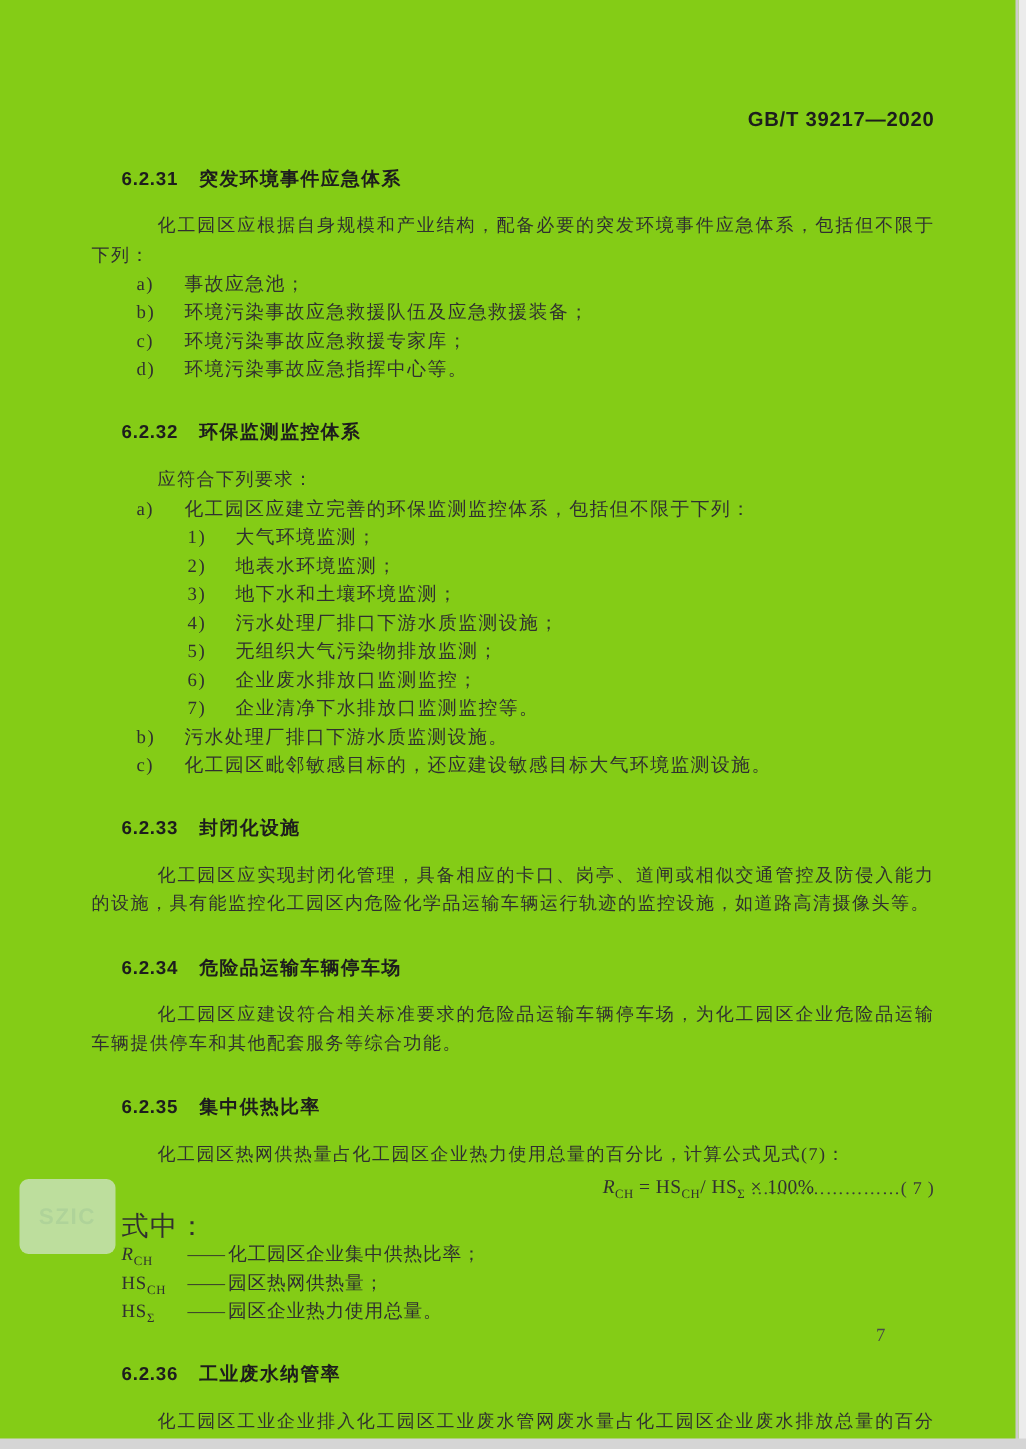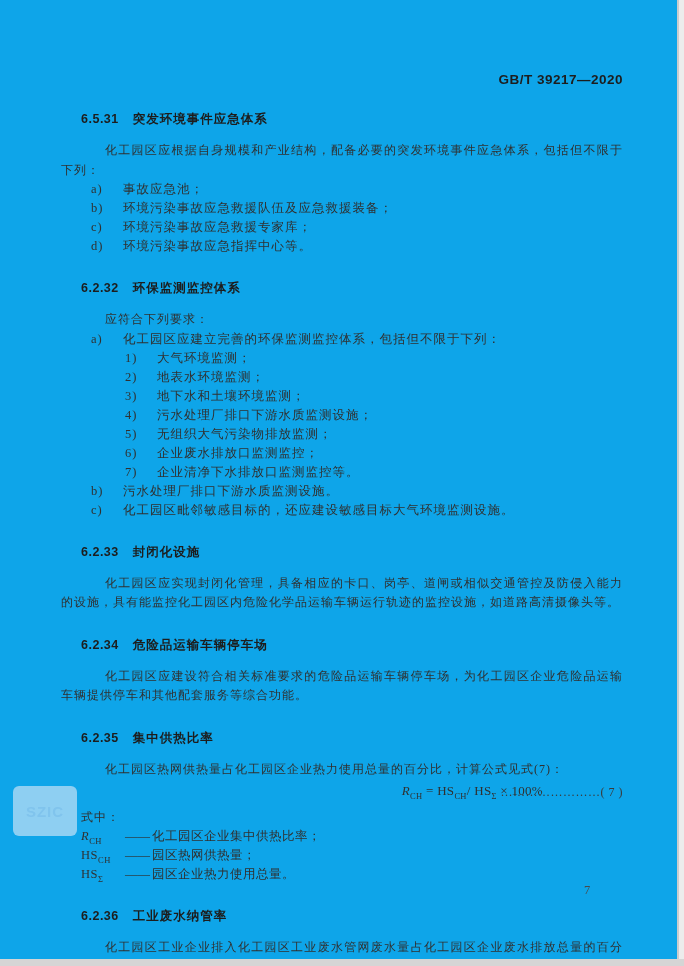--- a/index.html
+++ b/index.html
@@ -4,21 +4,21 @@
 <style>
   html,body{margin:0;padding:0;}
   body{
     width:684px;height:966px;
     background:#f2f2f2;
     font-family:"Liberation Serif", serif;
     color:#303030;
   }
   .page{
     position:relative;width:684px;height:966px;
-    background:#0ea5e9;overflow:hidden;
+    background:#84cc16;overflow:hidden;
   }
   
   .scan-right-strip{position:absolute;top:0;right:0;width:5px;height:100%;background:#ececec;}
   .scan-right-line{position:absolute;top:0;right:5px;width:2px;height:100%;background:#cccccc;}
   .scan-bottom-band{position:absolute;left:0;bottom:0;width:100%;height:7px;background:#d5d5d5;}
   .watermark{
     position:absolute;left:13px;top:786px;width:64px;height:50px;
     background:#e4ebf8;border-radius:6px;opacity:.6;
     display:flex;align-items:center;justify-content:center;
     font:bold 15px "Liberation Sans", sans-serif;color:#ccd9f0;letter-spacing:1px;
@@ -48,39 +48,39 @@
   .formula{
     position:absolute;left:0;right:80px;top:0;text-align:right;
     font-size:13px;letter-spacing:.3px;
   }
   .v{font-style:italic;}
   sub{font-size:8.5px;line-height:0;}
   .eq-leader{
     position:absolute;right:0;top:2px;font-size:12px;letter-spacing:.5px;color:#3a3a3a;
     white-space:nowrap;
   }
-  .where{font-size:12px;line-height:19px;letter-spacing:1px;margin-left:20px;}
+  .where{font-size:18px;line-height:19px;letter-spacing:1px;margin-left:20px;}
   .def{display:flex;font-size:12.5px;line-height:19px;letter-spacing:.5px;margin-left:20px;}
   .def .def-sym{flex:0 0 44px;}
   .def .def-dash{letter-spacing:0;margin-right:2px;}
   .page-no{position:absolute;left:584px;top:883px;font-size:12.5px;color:#4a4a4a;}
 </style>
 </head>
 <body>
 
 <div class="page">
 
   <div class="watermark">SZIC</div>
 
   <div class="content">
 
     <div class="doc-header">GB/T 39217—2020</div>
 
     <div class="sec-head">
-      <span class="sec-no">6.5.31</span><span class="sec-title">突发环境事件应急体系</span>
+      <span class="sec-no">6.2.31</span><span class="sec-title">突发环境事件应急体系</span>
     </div>
     <p class="para">化工园区应根据自身规模和产业结构，配备必要的突发环境事件应急体系，包括但不限于下列：</p>
     <div>
       <div class="li">
           <span class="lab">a)</span>
           <span class="txt">事故应急池；</span>
         </div>
       <div class="li">
           <span class="lab">b)</span>
           <span class="txt">环境污染事故应急救援队伍及应急救援装备；</span>

